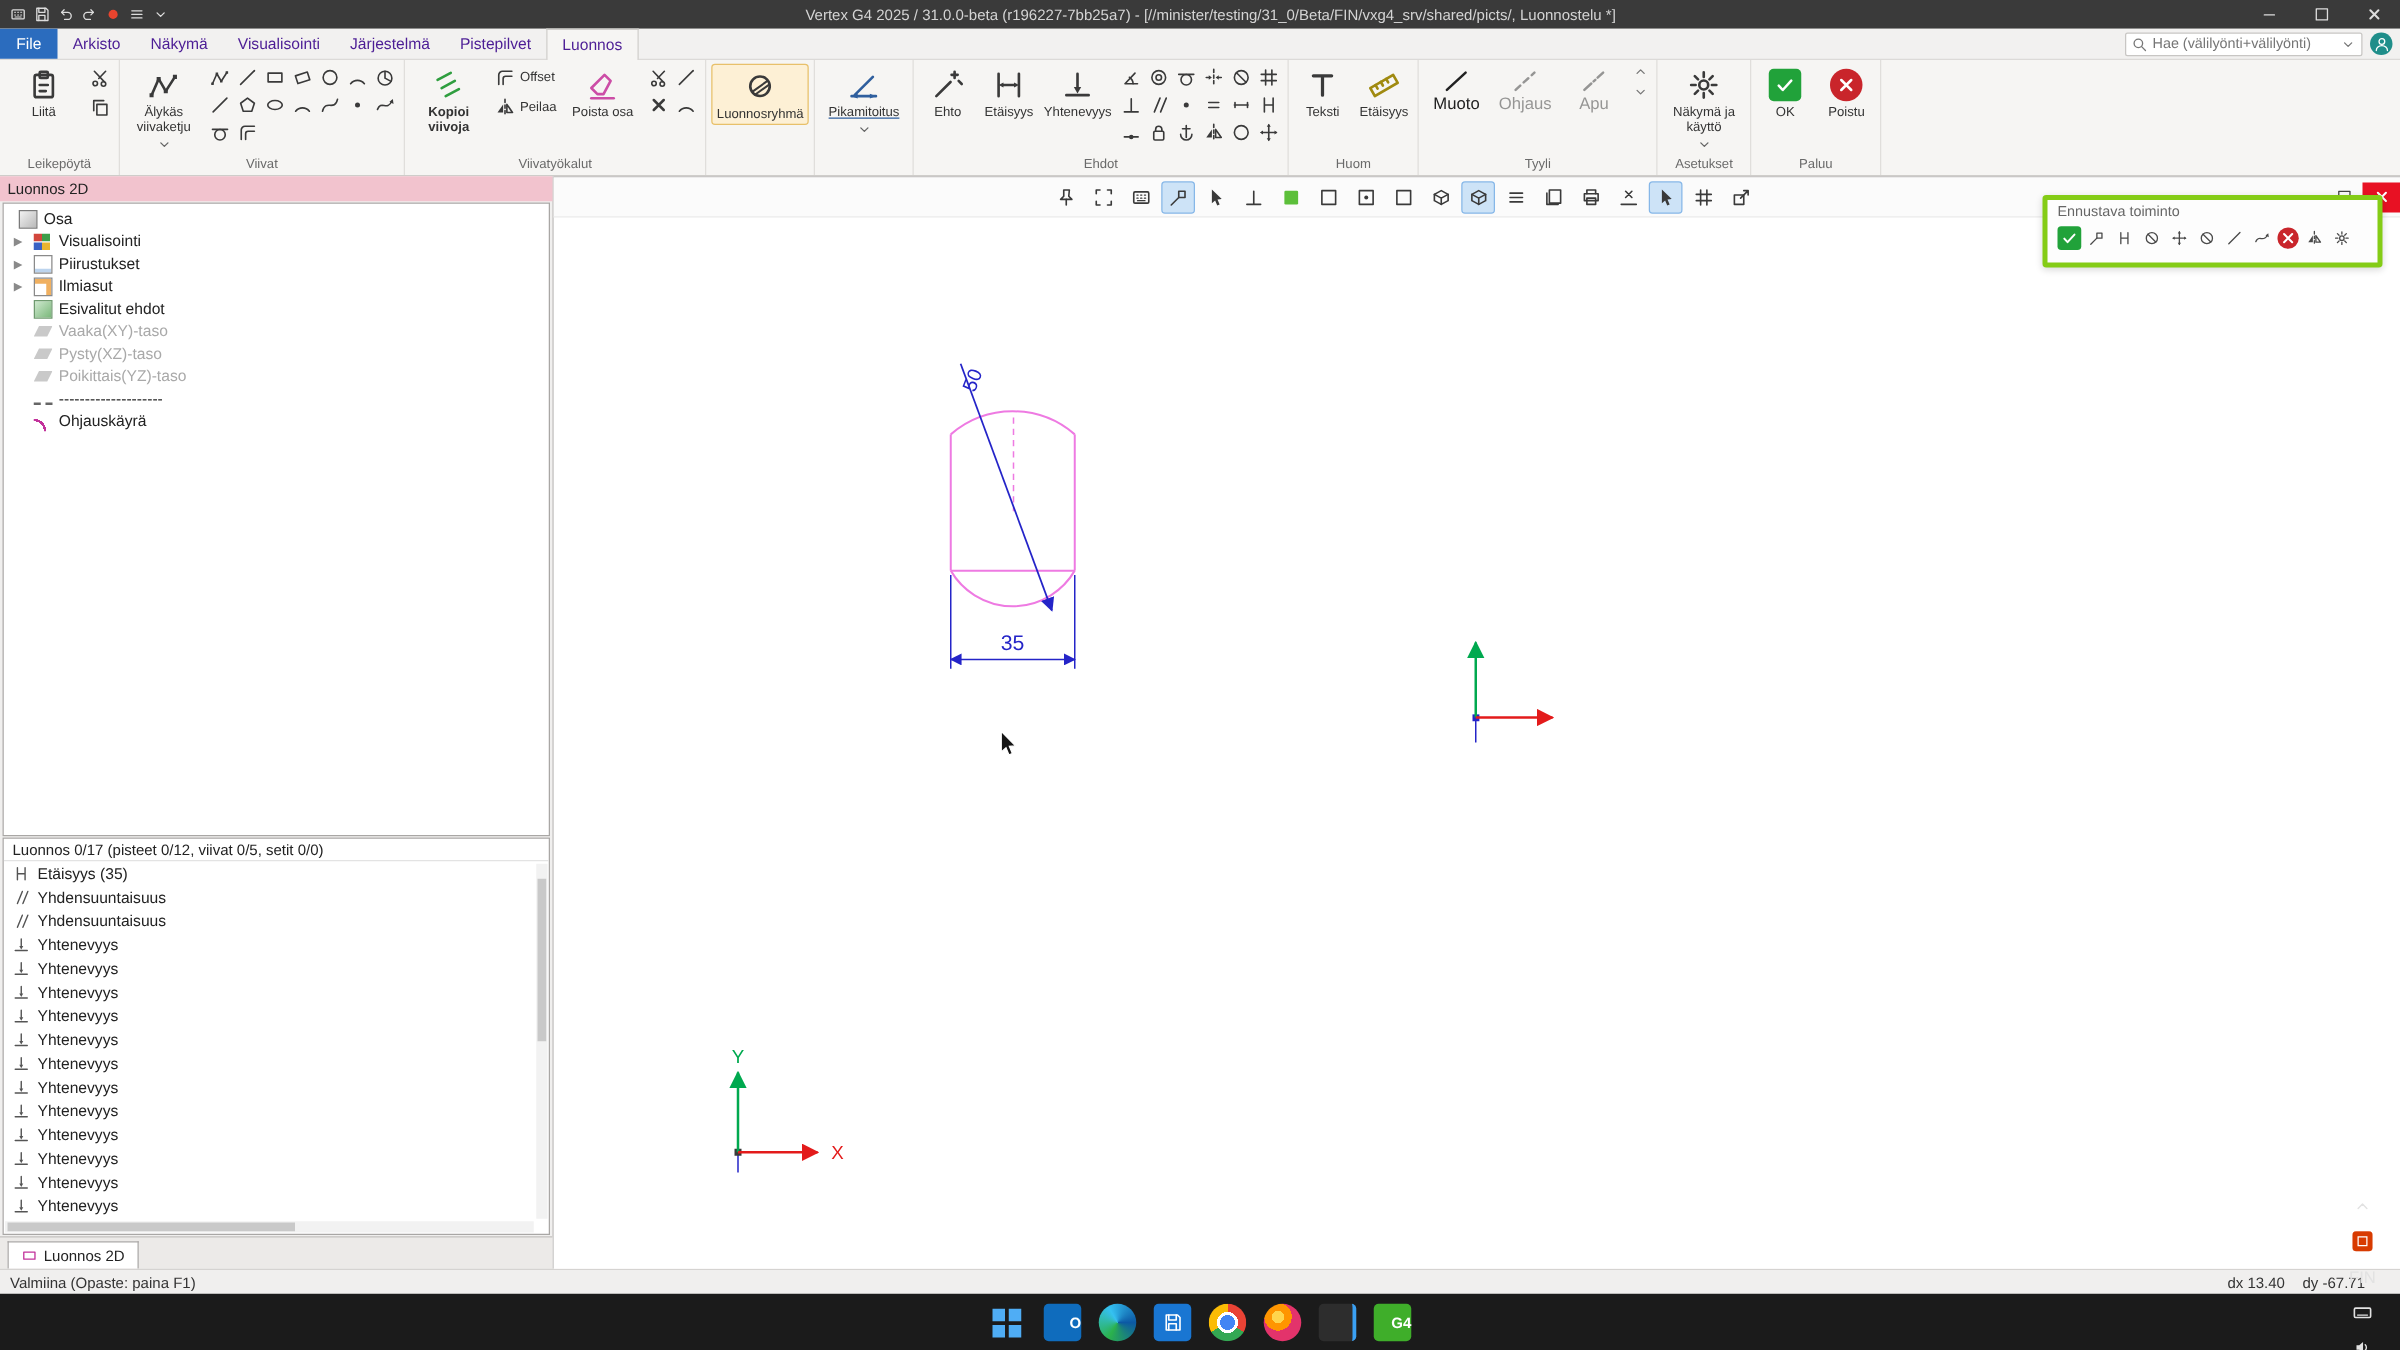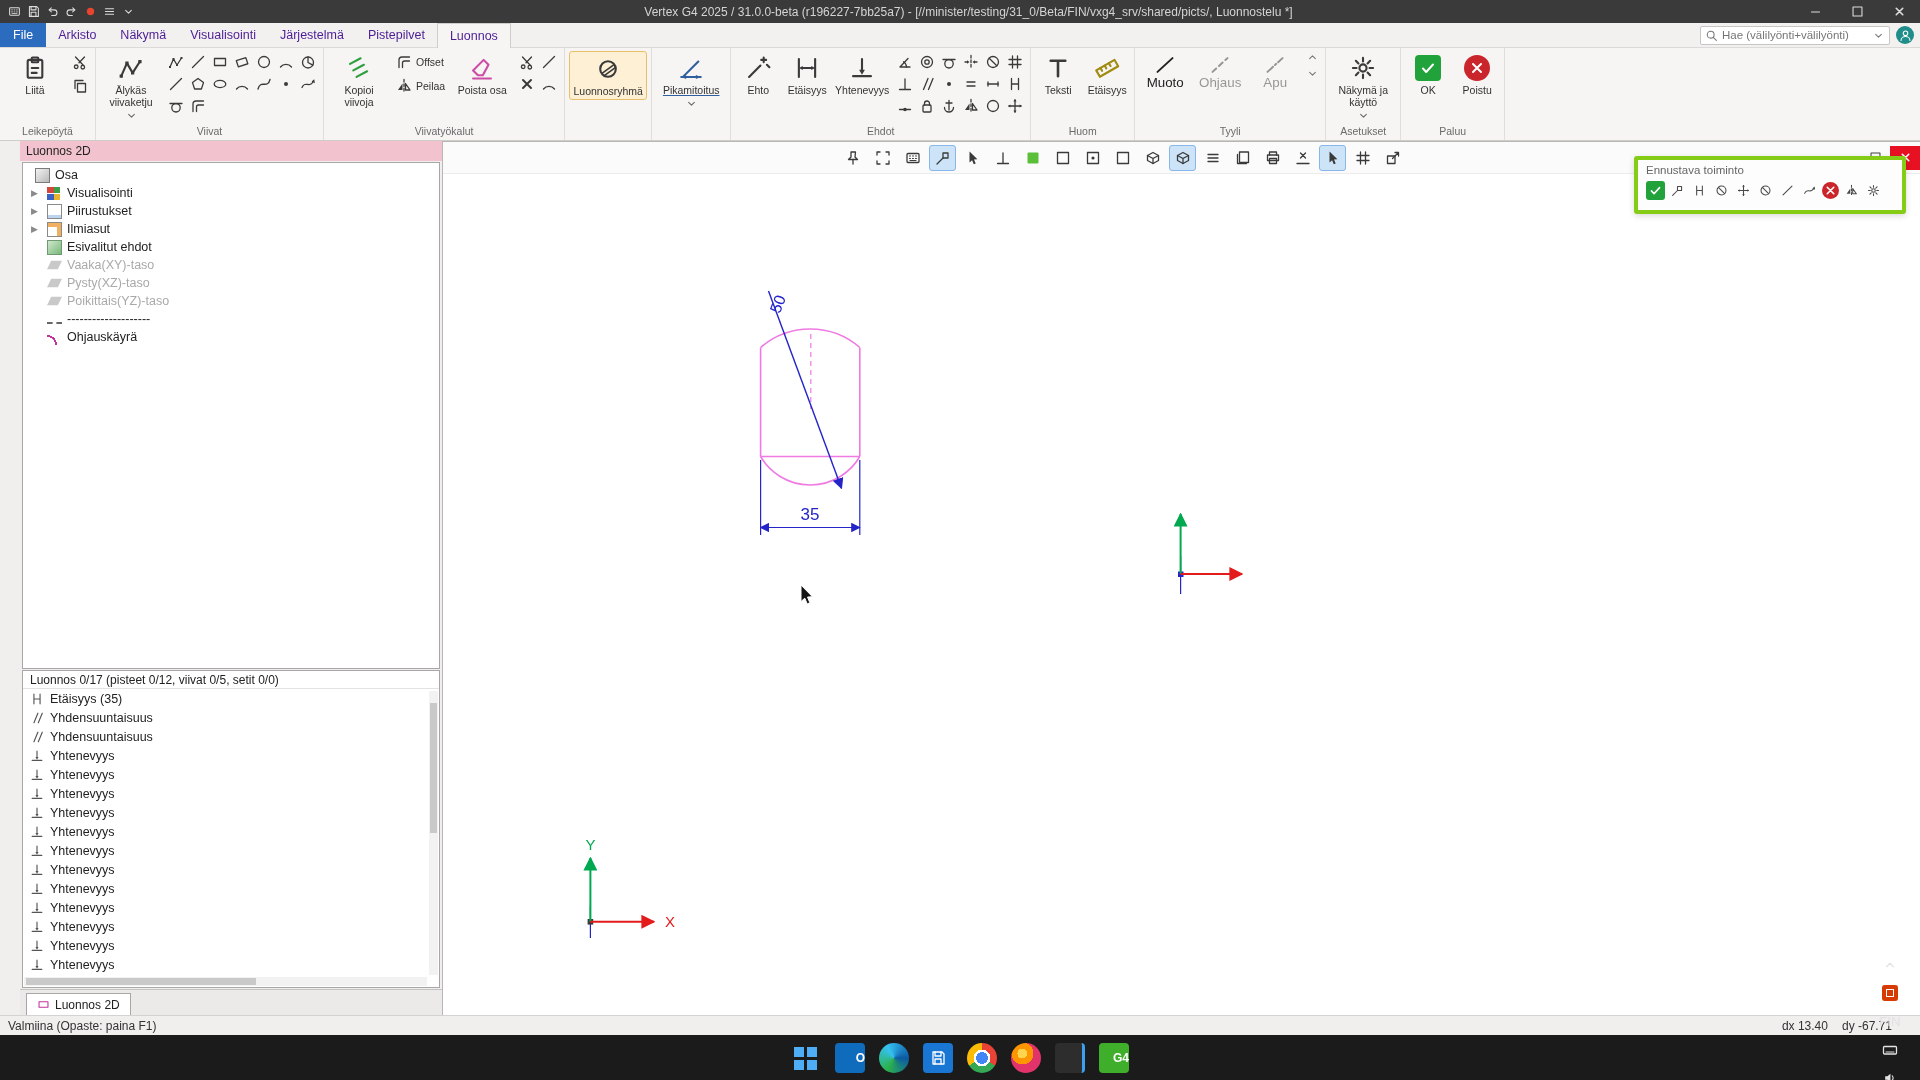--- a/index.html
+++ b/index.html
@@ -49,21 +49,21 @@
   .redcirc{width:26px;height:26px;background:#c9252b;border-radius:50%;color:#fff;display:flex;align-items:center;justify-content:center;}
   .dim45{color:#2f5f9e;text-decoration:underline;}
   .grayed{opacity:.45;}
   .caret{color:#666;margin-top:1px;}
   .stylebtn{display:flex;flex-direction:column;align-items:center;width:52px;padding:4px 2px;}
   .stylebtn svg{width:34px;height:20px;}
   .spincol{display:flex;flex-direction:column;justify-content:center;gap:3px;padding:0 2px;color:#777;}
 
   
   .main{flex:1;display:flex;min-height:0;background:#e9e7e5;}
-  .sidebar{width:443px;flex:none;display:flex;flex-direction:column;background:#f0efee;border-right:1px solid #b9b7b5;padding-left:20px;}
+  .sidebar{width:443px;flex:none;display:flex;flex-direction:column;background:#f0efee;border-right:1px solid #b9b7b5;}
   .s-header{height:20px;background:#f2c3ce;font-size:12px;display:flex;align-items:center;padding-left:6px;color:#222;flex:none;}
   .treebox{flex:1;background:#fff;border:1px solid #a9a7a5;margin:1px 2px;overflow:hidden;padding-top:3px;}
   .trow{height:18px;display:flex;align-items:center;gap:5px;padding-left:24px;position:relative;font-size:12.5px;color:#222;}
   .trow.root{padding-left:12px;}
   .trow.dim{color:#a9a9a9;}
   .trow .texp{position:absolute;left:8px;width:10px;color:#8a8a8a;font-size:9px;visibility:hidden;}
   .trow.exp .texp{visibility:visible;}
   .ticon{width:15px;height:15px;flex:none;position:relative;}
   .i-part{border:1px solid #7a7a7a;background:linear-gradient(135deg,#f2f2f2,#b9b9b9);}
   .i-vis{background:linear-gradient(90deg,#d2463c 50%,#3d9e4a 50%) 0 1px/13px 6px no-repeat,linear-gradient(90deg,#3a62c4 50%,#e8b430 50%) 0 8px/13px 6px no-repeat;}
@@ -632,21 +632,21 @@
               <use href="#sy-offset"></use>
             </svg>
           </button>
         </div>
     </div>
     <div class="glabel">Viivat</div>
   </div>
 
   <div class="rgroup">
     <div class="rcontent">
-      <button class="bigbtn" style="color:#2f9e3f;">
+      <button class="bigbtn" style="color:#2f9e3f;font-weight:bold;">
         <svg class="ic i26">
             <use href="#sy-copylines"></use>
           </svg>
         <span class="lbl">Kopioi viivoja</span>
       </button>
       <div class="vcol">
         <button class="mini-labeled">
           <svg class="ic i16">
               <use href="#sy-offset"></use>
             </svg>

